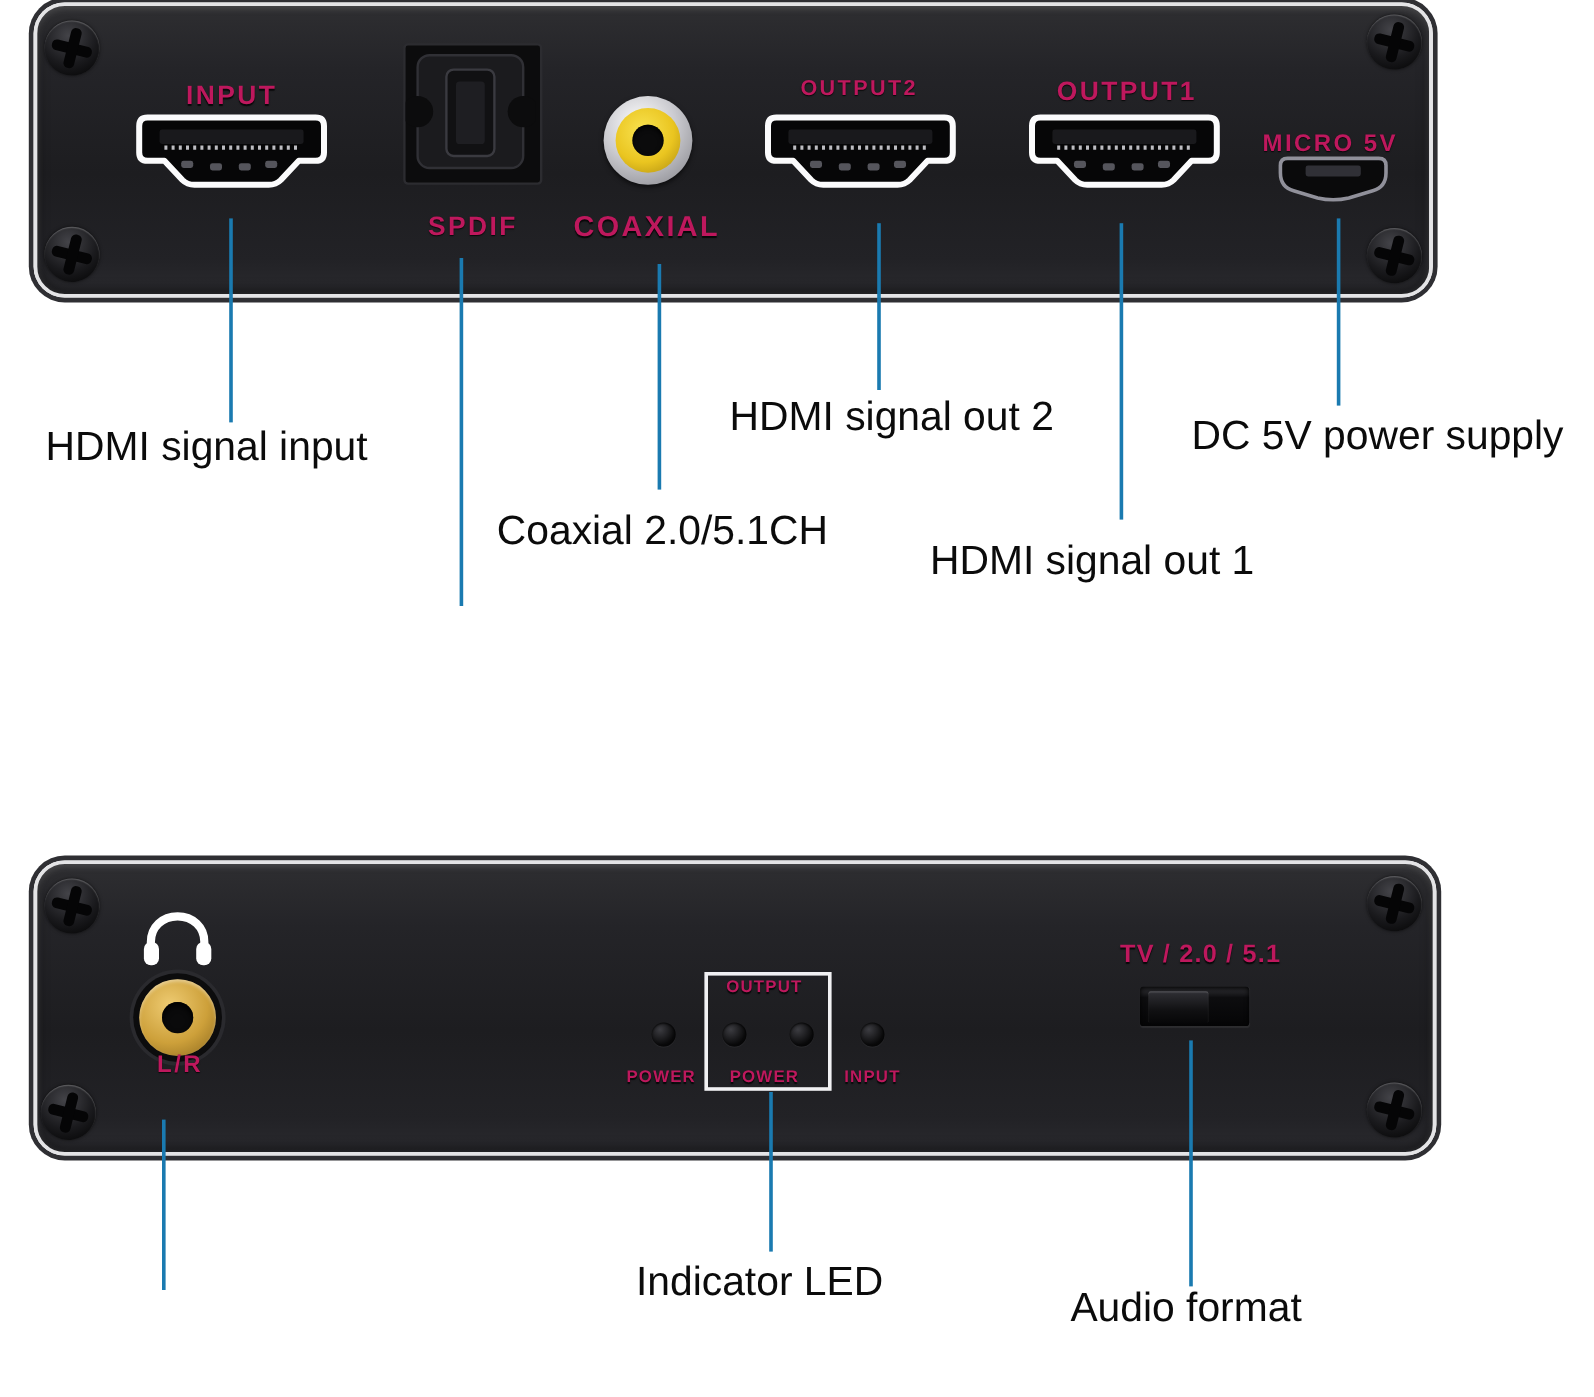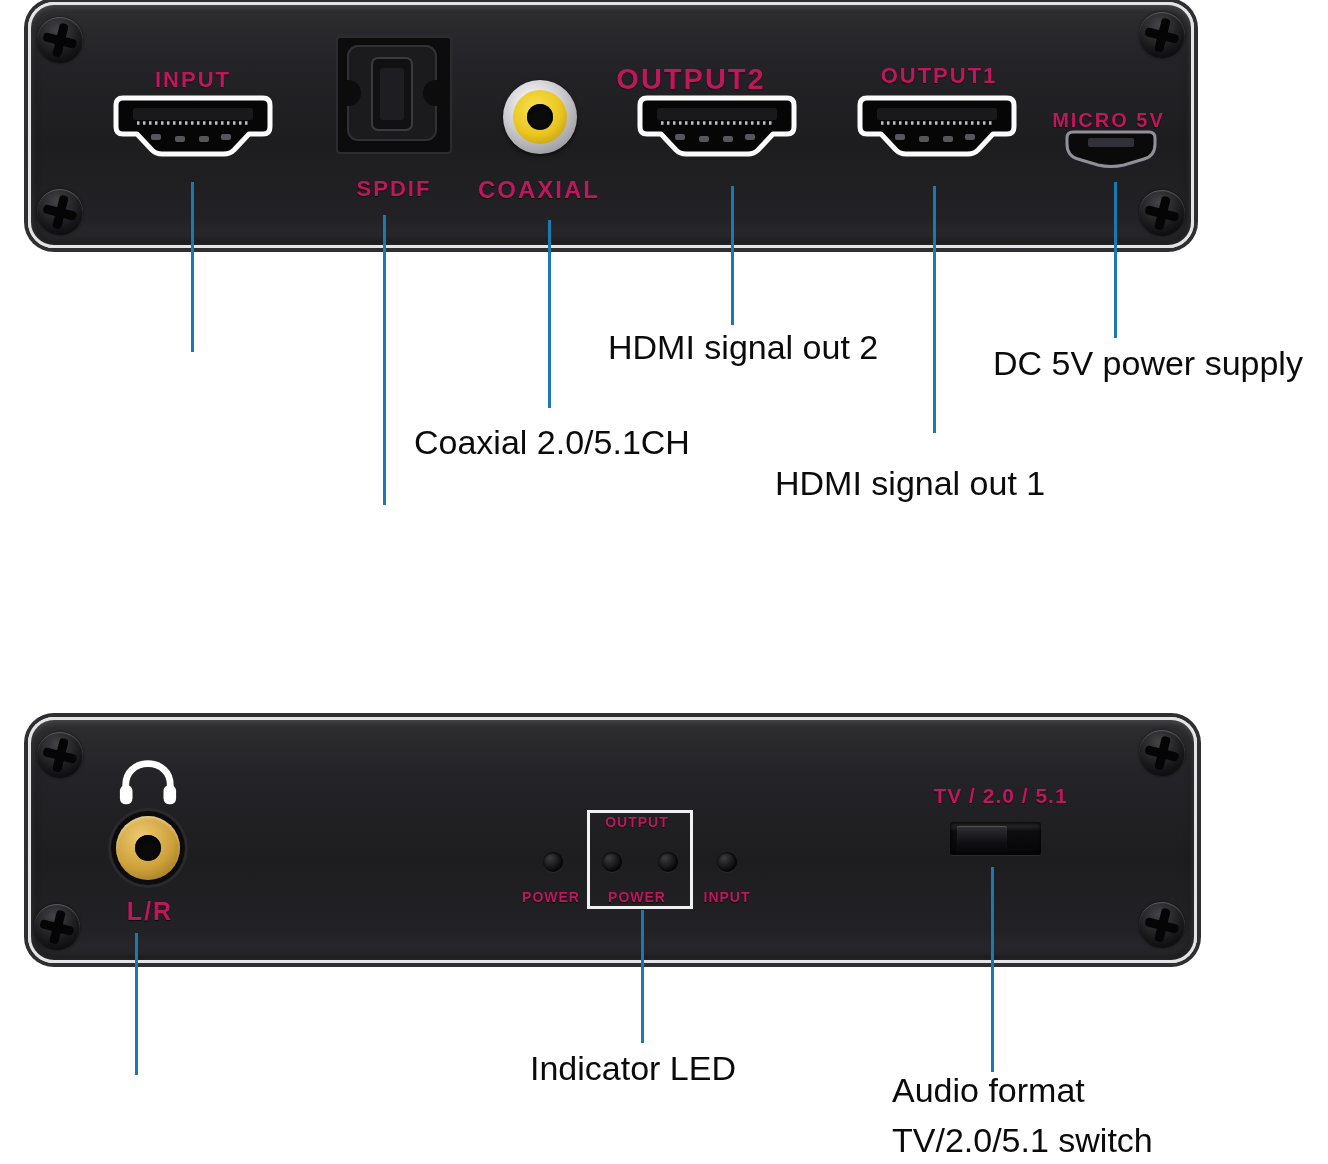--- a/index.html
+++ b/index.html
@@ -101,21 +101,21 @@
     </svg>
   </div>
   <div class="plabel" style="left:334px;top:176px;width:120px;font-size:22px;">SPDIF</div>
 
   <div class="coax" style="left:503px;top:80px;">
     <div class="yellow"></div>
     <div class="hole"></div>
   </div>
   <div class="plabel" style="left:464px;top:176px;width:150px;font-size:24px;">COAXIAL</div>
 
-  <div class="plabel" style="left:616px;top:63px;width:150px;font-size:29px;">OUTPUT2</div>
+  <div class="plabel" style="left:641px;top:63px;width:150px;font-size:18px;">OUTPUT2</div>
   <svg class="hdmi" style="left:637px;top:95px;" viewBox="0 0 160 66">
     <path d="M10,3 H150 Q157,3 157,10 V32 Q157,39 150,39 H136 L121,55 Q117,59 111,59 H49 Q43,59 39,55 L24,39 H10 Q3,39 3,32 V10 Q3,3 10,3 Z" fill="#060607" stroke="#fbfbfc" stroke-width="5" stroke-linejoin="round"></path>
     <rect x="20" y="13" width="120" height="12" rx="2" fill="#19191c"></rect>
     <line x1="24" y1="28" x2="136" y2="28" stroke="#bdbdc2" stroke-width="3.5" stroke-dasharray="2.5 3.5"></line>
     <g fill="#55555c">
       <rect x="38" y="39" width="10" height="6" rx="2"></rect>
         <rect x="62" y="41" width="10" height="6" rx="2"></rect>
       <rect x="86" y="41" width="10" height="6" rx="2"></rect>
         <rect x="108" y="39" width="10" height="6" rx="2"></rect>
     </g>
@@ -140,23 +140,24 @@
     <rect x="24" y="8" width="46" height="9" rx="2" fill="#303036"></rect>
   </svg>
 
   <div class="pline" style="left:191px;top:182px;height:170px;"></div>
   <div class="pline" style="left:383px;top:215px;height:290px;"></div>
   <div class="pline" style="left:548px;top:220px;height:188px;"></div>
   <div class="pline" style="left:731px;top:186px;height:139px;"></div>
   <div class="pline" style="left:933px;top:186px;height:247px;"></div>
   <div class="pline" style="left:1114px;top:182px;height:156px;"></div>
 
+  <div class="lbl" style="left:38px;top:351px;">HDMI signal input</div>
   <div class="lbl" style="left:414px;top:421px;">Coaxial 2.0/5.1CH</div>
   <div class="lbl" style="left:608px;top:326px;">HDMI signal out 2</div>
-  <div class="lbl" style="left:775px;top:462px;">HDMI signal out 1</div>
+  <div class="lbl" style="left:775px;top:446px;">HDMI signal out 1</div>
   <div class="lbl" style="left:993px;top:342px;text-align:center;">DC 5V power supply</div>
 
   <div class="panel" style="left:28px;top:717px;width:1163px;height:240px;"></div>
 
   <div class="screw" style="left:37px;top:732px;">
       <span class="cb h"></span>
       <span class="cb v"></span>
     </div>
   <div class="screw" style="left:34px;top:904px;">
       <span class="cb h"></span>
@@ -172,21 +173,21 @@
     </div>
 
   <svg style="position:absolute;left:117px;top:757px;" width="62" height="54" viewBox="0 0 64 54">
     <path d="M9,36 V28 C9,15 19,6 32,6 C45,6 55,15 55,28 V36" fill="none" stroke="#ffffff" stroke-width="7" stroke-linecap="round"></path>
     <rect x="3" y="28" width="13" height="20" rx="6" fill="#ffffff"></rect>
     <rect x="48" y="28" width="13" height="20" rx="6" fill="#ffffff"></rect>
   </svg>
   <div class="jack" style="left:116px;top:816px;">
     <div class="hole"></div>
   </div>
-  <div class="plabel" style="left:100px;top:897px;width:100px;font-size:25px;">L/R</div>
+  <div class="plabel" style="left:100px;top:876px;width:100px;font-size:20px;">L/R</div>
 
   <div class="led" style="left:543px;top:852px;"></div>
   <div class="led" style="left:602px;top:852px;"></div>
   <div class="led" style="left:658px;top:852px;"></div>
   <div class="led" style="left:717px;top:852px;"></div>
 
   <div class="ledbox" style="left:587px;top:810px;width:100px;height:93px;"></div>
 
   <div class="plabel" style="left:506px;top:889px;width:90px;font-size:14px;letter-spacing:1px;">POWER</div>
   <div class="plabel" style="left:587px;top:814px;width:100px;font-size:14px;letter-spacing:1px;">OUTPUT</div>
@@ -198,15 +199,14 @@
     <div class="notch"></div>
     <div class="knob"></div>
   </div>
 
   <div class="pline" style="left:135px;top:933px;height:142px;"></div>
   <div class="pline" style="left:641px;top:910px;height:133px;"></div>
   <div class="pline" style="left:991px;top:867px;height:205px;"></div>
 
   <div class="lbl" style="left:892px;top:1069px;">Audio format</div>
   <div class="lbl" style="left:530px;top:1047px;">Indicator LED</div>
-  <div class="lbl" style="left:892px;top:1119px;">TV/2.0/5.1 switch</div>
 
 </div>
 
 </body></html>

